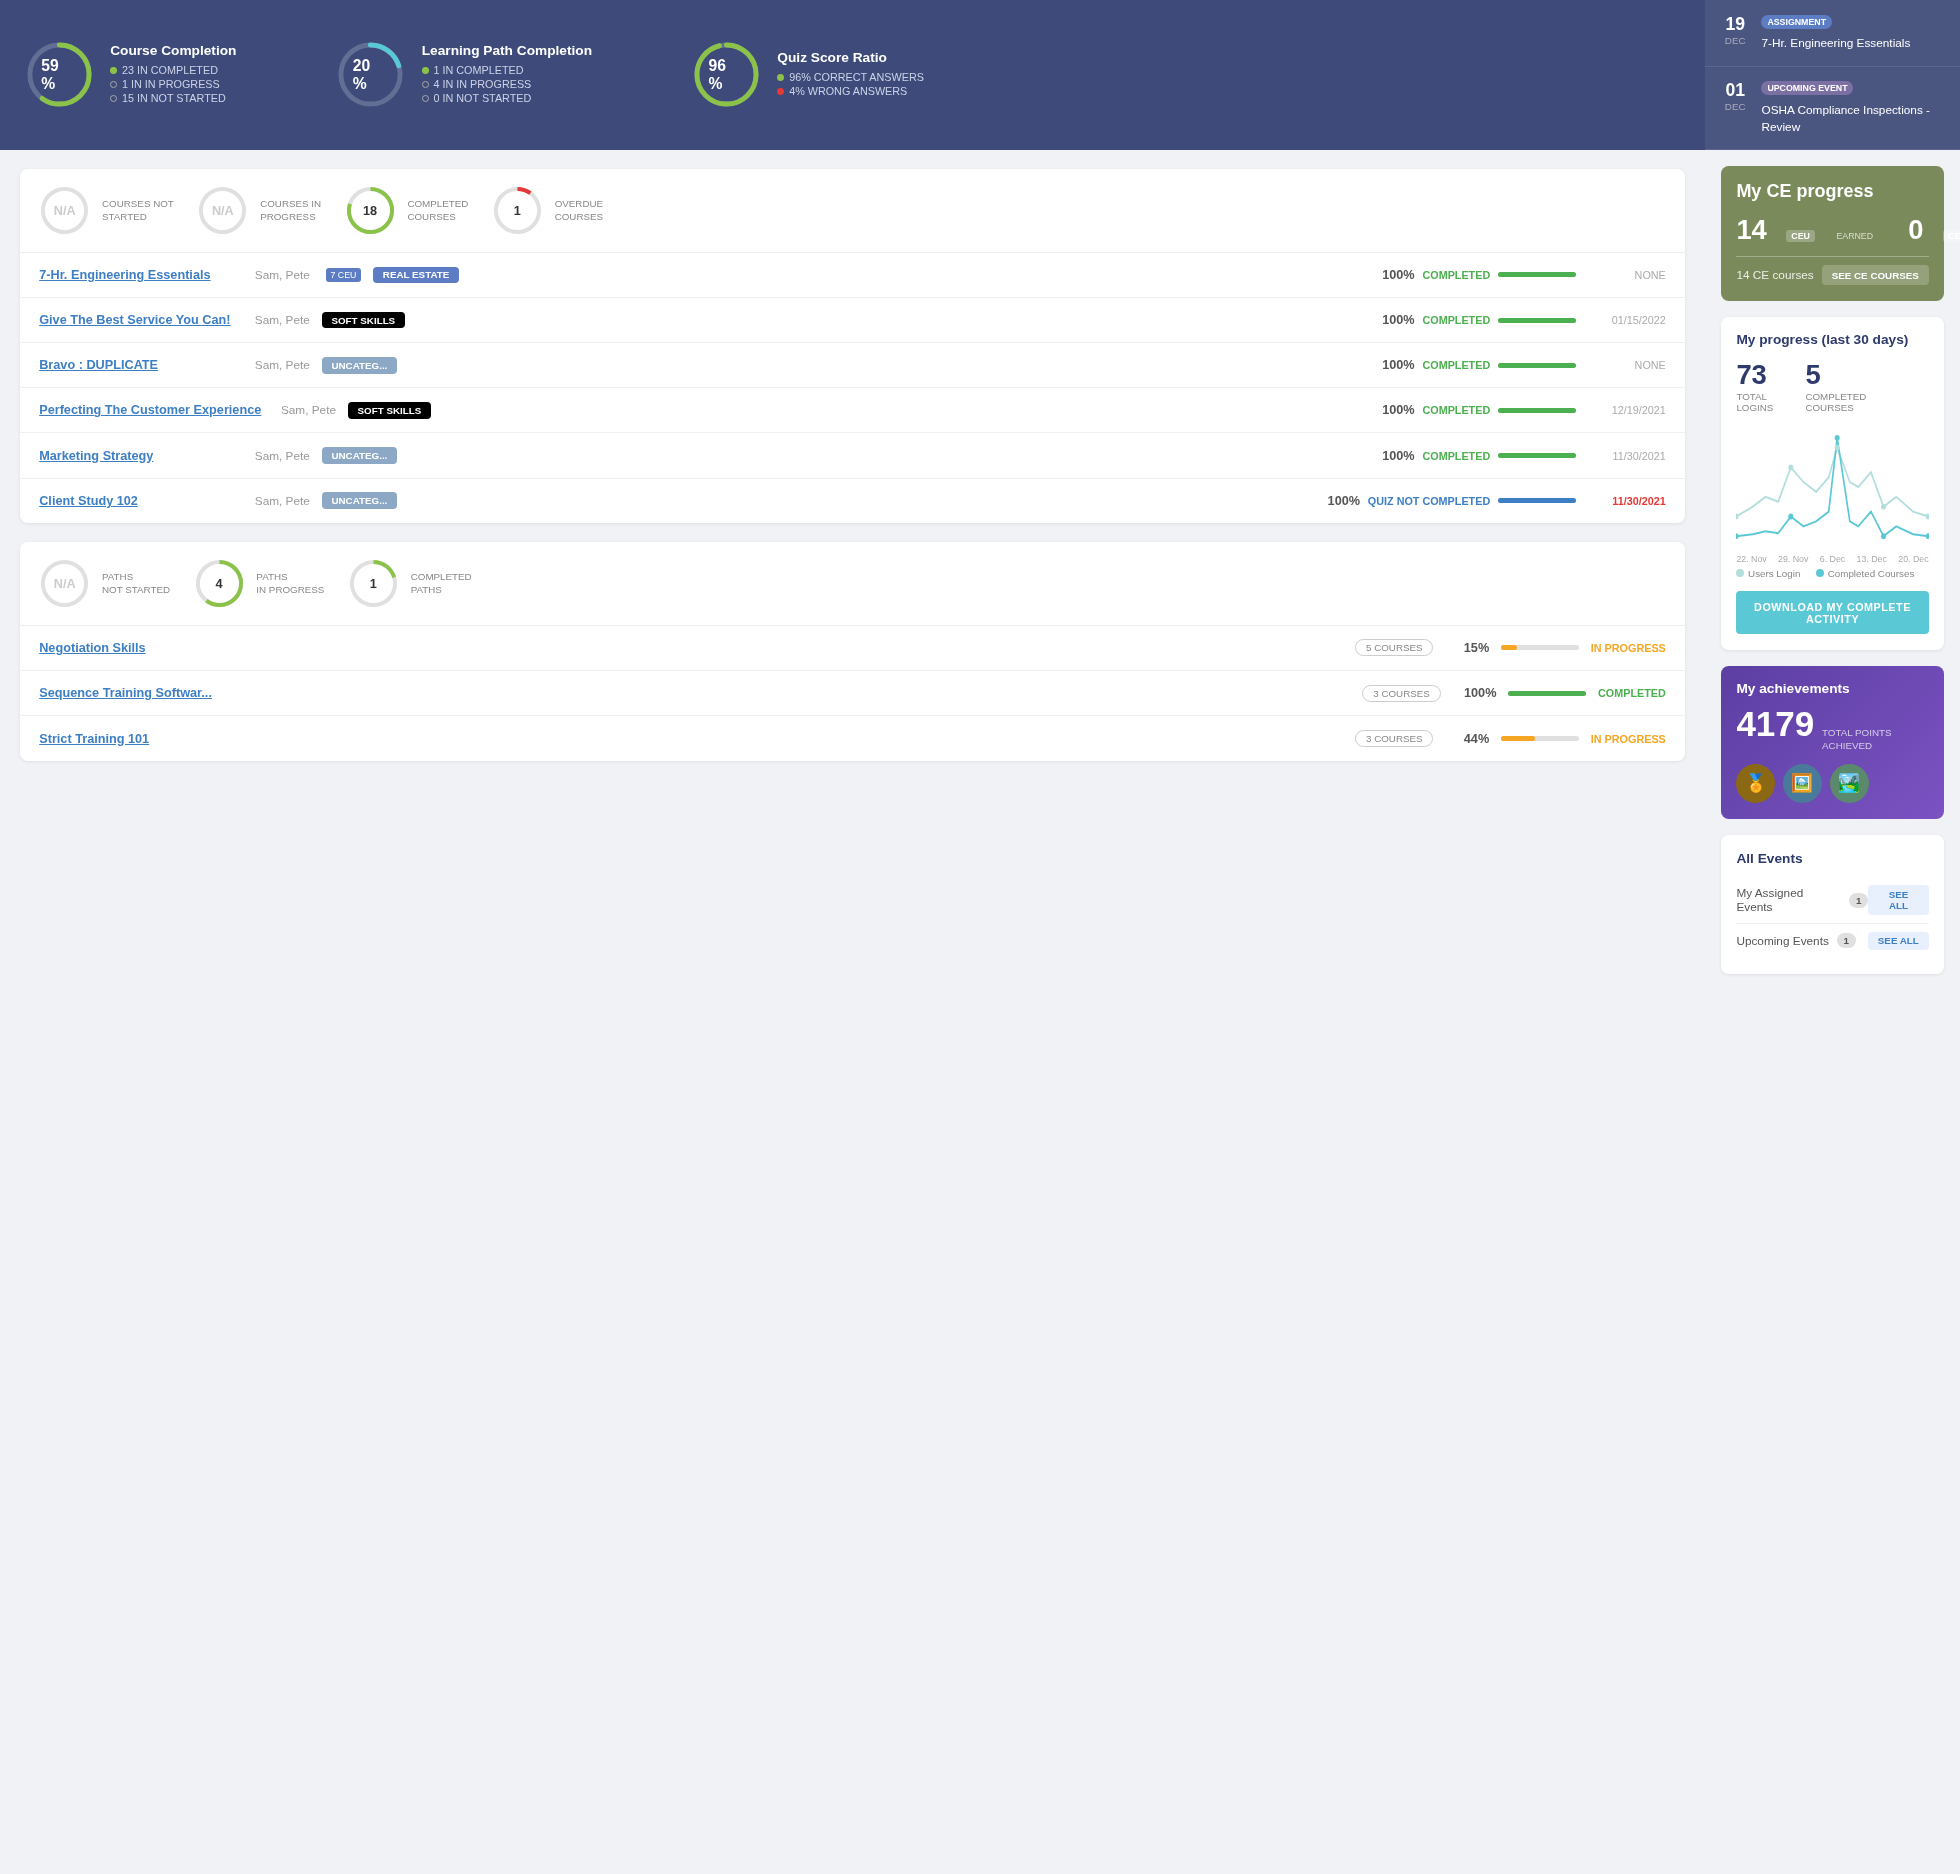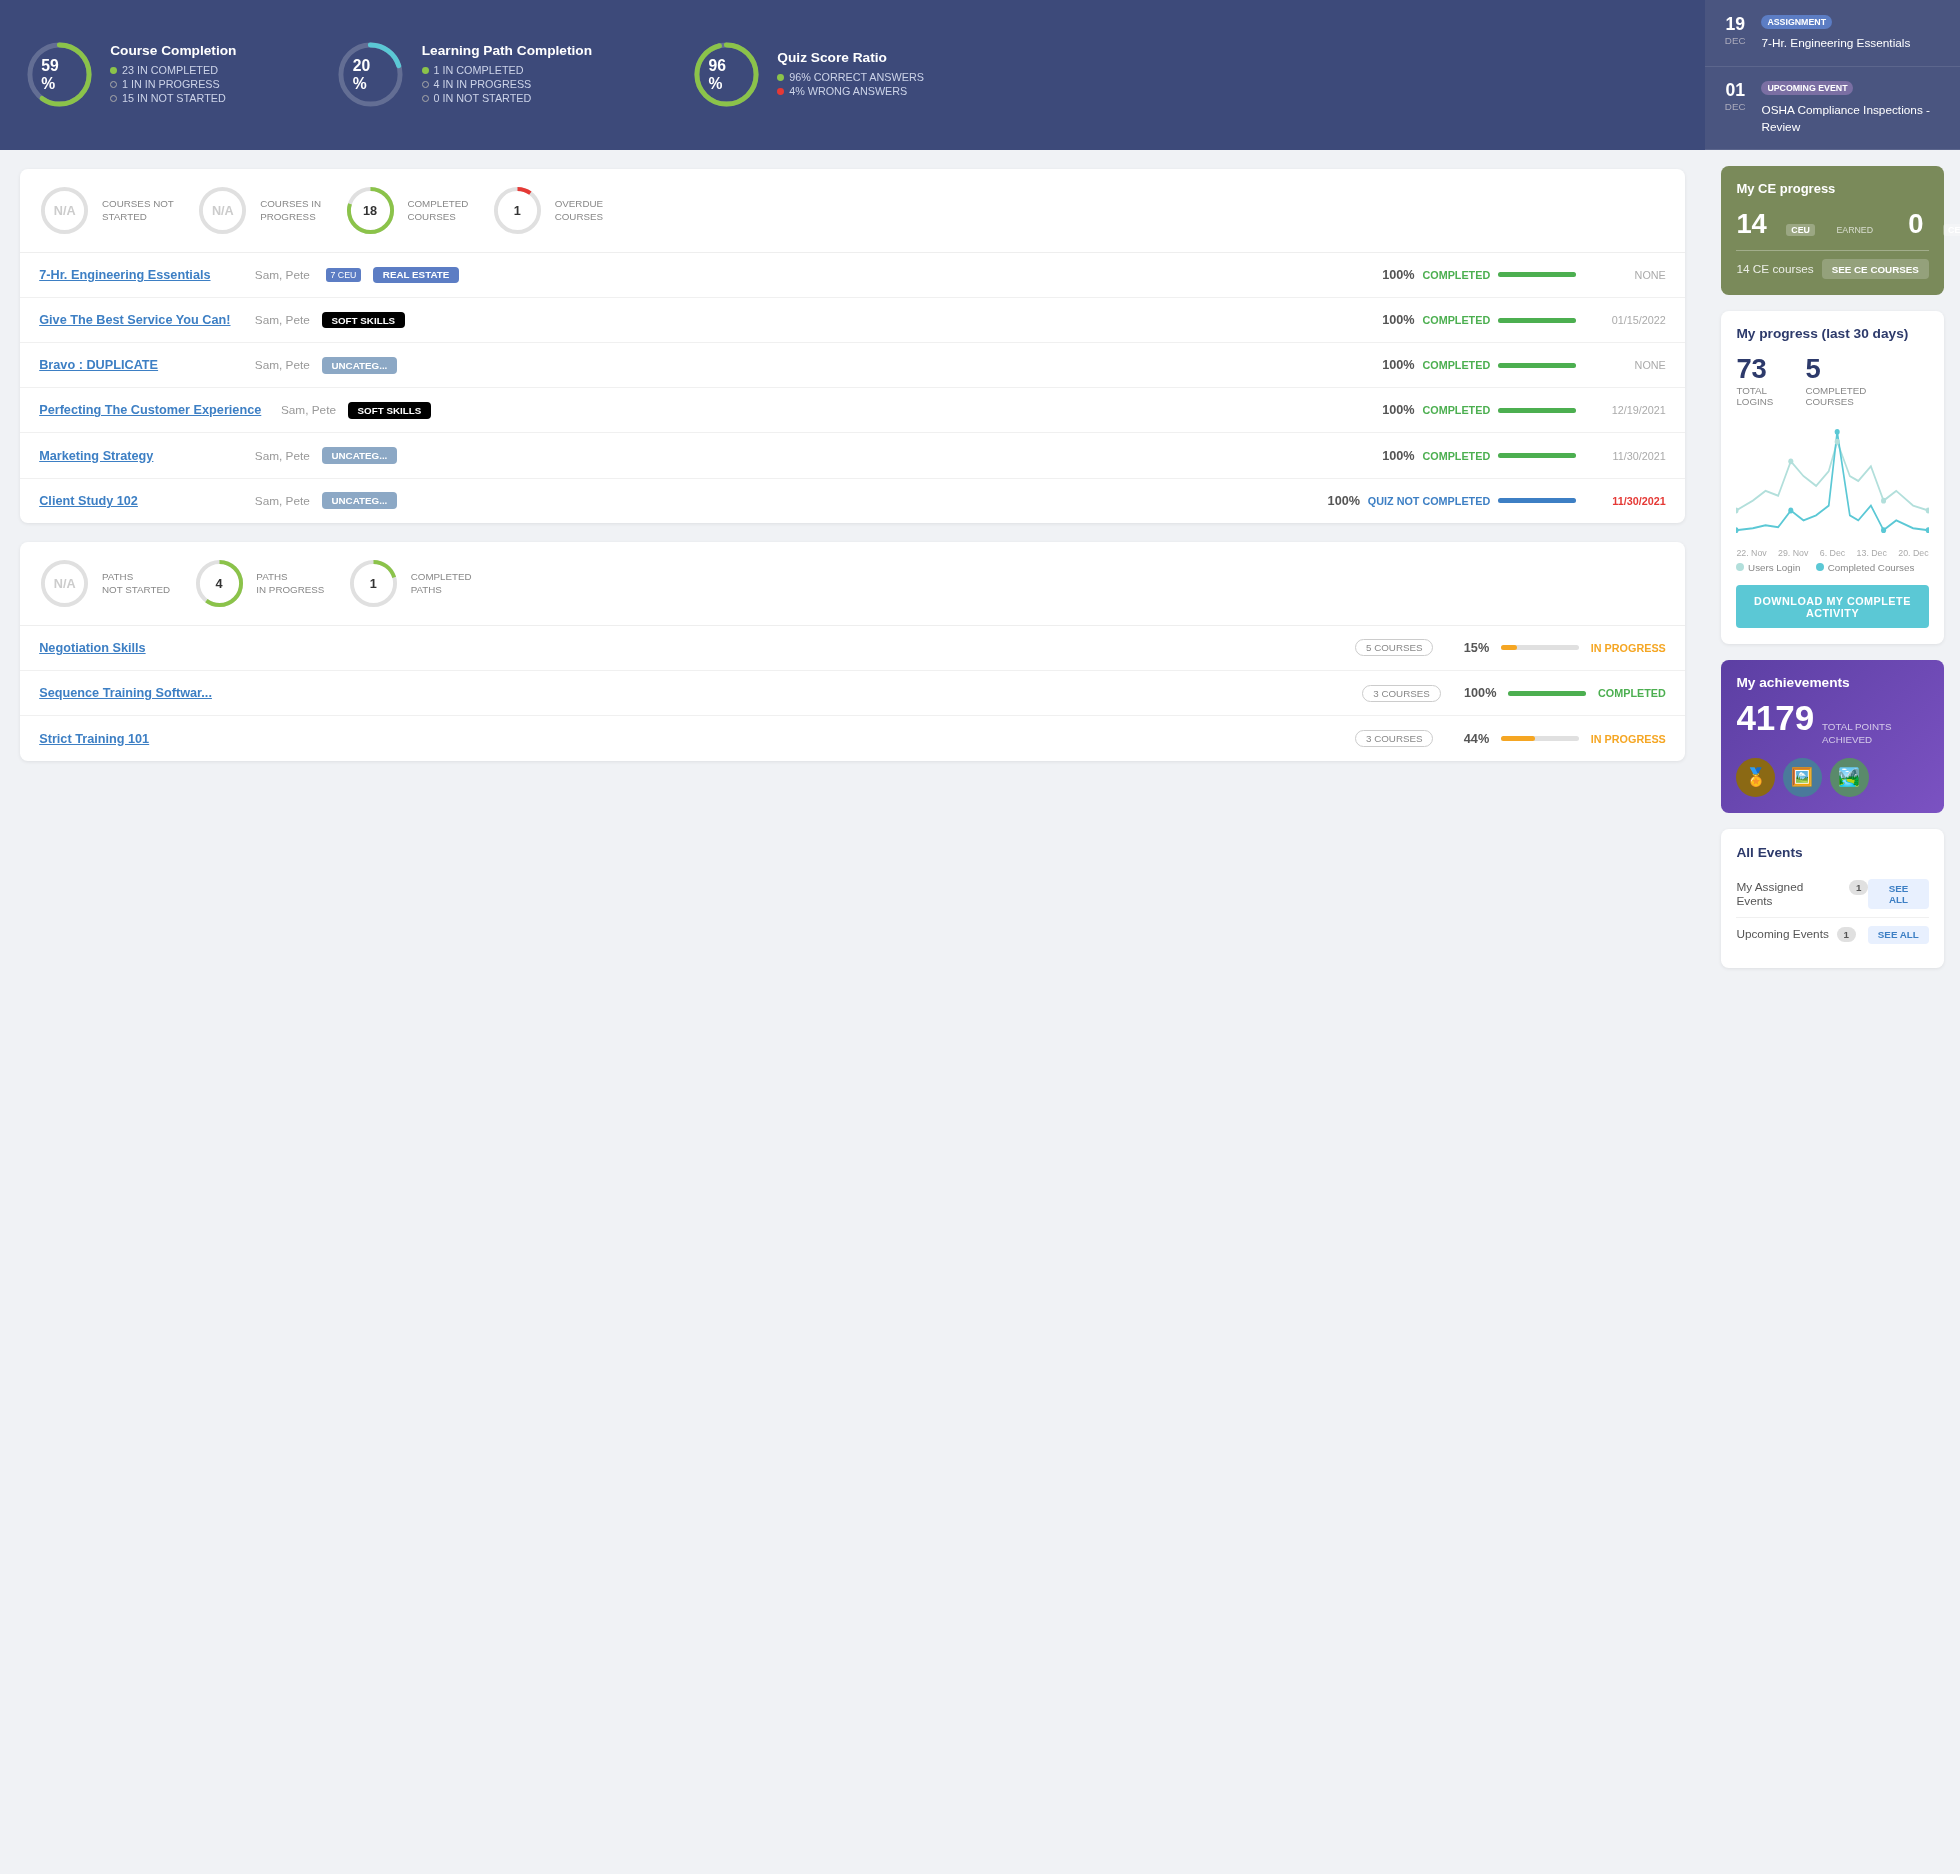--- a/index.html
+++ b/index.html
@@ -80,21 +80,21 @@
     .path-status { font-size: 10.8px; font-weight: bold; }
     .path-status.in-progress { color: #f5a623; }
     .path-status.completed { color: #4caf50; }
     .path-progress-bar { width: 78px; height: 4.9px; background: #e0e0e0; border-radius: 2.9px; }
     .path-progress-fill { height: 100%; border-radius: 2.9px; }
     .fill-green { background: #4caf50; }
     .fill-yellow { background: #f5a623; }
 
     
     .ce-card { background: #7a8a5a; color: white; border-radius: 7.8px; padding: 15.7px; }
-    .ce-card h3 { font-size: 13px; margin-bottom: 11.8px; }
+    .ce-card h3 { font-size: 18px; margin-bottom: 11.8px; }
     .ce-row { display: flex; gap: 19.6px; margin-bottom: 9.8px; align-items: baseline; }
     .ce-num { font-size: 27.4px; font-weight: bold; }
     .ce-label { font-size: 8.8px; color: rgba(255,255,255,0.7); text-transform: uppercase; margin-left: 2px; }
     .ce-badge { background: rgba(255,255,255,0.25); font-size: 8.8px; padding: 1px 4.9px; border-radius: 2.9px; font-weight: bold; }
     .ce-divider { height: 1px; background: rgba(255,255,255,0.3); margin: 7.8px 0; }
     .ce-footer { display: flex; justify-content: space-between; align-items: center; }
     .see-ce-btn { background: rgba(255,255,255,0.2); color: white; border: none; font-size: 9.8px; padding: 4.9px 9.8px; border-radius: 3.9px; cursor: pointer; font-weight: bold; }
 
     .progress-card { background: white; border-radius: 7.8px; padding: 15.7px; box-shadow: 0 1px 3.9px rgba(0,0,0,0.08); }
     .progress-card h3 { font-size: 13.7px; color: #2d3a6b; margin-bottom: 11.8px; }
@@ -118,21 +118,21 @@
     .points-row { display: flex; align-items: baseline; gap: 7.8px; margin-bottom: 11.8px; }
     .points-num { font-size: 35px; font-weight: bold; }
     .points-label { font-size: 9.8px; color: rgba(255,255,255,0.7); text-transform: uppercase; line-height: 1.3; }
     .achievement-badges { display: flex; gap: 7.8px; }
     .achievement-badge { width: 39px; height: 39px; border-radius: 50%; overflow: hidden; background: rgba(255,255,255,0.2); display: flex; align-items: center; justify-content: center; font-size: 17.6px; }
 
     .all-events-card { background: white; border-radius: 7.8px; padding: 15.7px; box-shadow: 0 1px 3.9px rgba(0,0,0,0.08); }
     .all-events-card h3 { font-size: 13.7px; color: #2d3a6b; margin-bottom: 11.8px; }
     .event-row { display: flex; align-items: center; justify-content: space-between; padding: 7.8px 0; border-bottom: 1px solid #f0f0f0; }
     .event-row:last-child { border-bottom: none; }
-    .event-row-label { font-size: 11.8px; color: #555; display: flex; align-items: flex-start; gap: 7.8px; }
+    .event-row-label { font-size: 11.8px; color: #555; display: flex; align-items: center; gap: 7.8px; }
     .event-count-badge { background: #e0e0e0; color: #555; border-radius: 9.8px; font-size: 9.8px; padding: 2px 6.9px; font-weight: bold; }
     .see-all-btn { background: #e8f0fe; color: #3d7fc4; border: none; font-size: 9.8px; padding: 3.9px 9.8px; border-radius: 3.9px; cursor: pointer; font-weight: bold; }
   </style>
 </head>
 <body>
 
 <div class="header">
   <div class="header-stats">
 
     <div class="stat-block">

